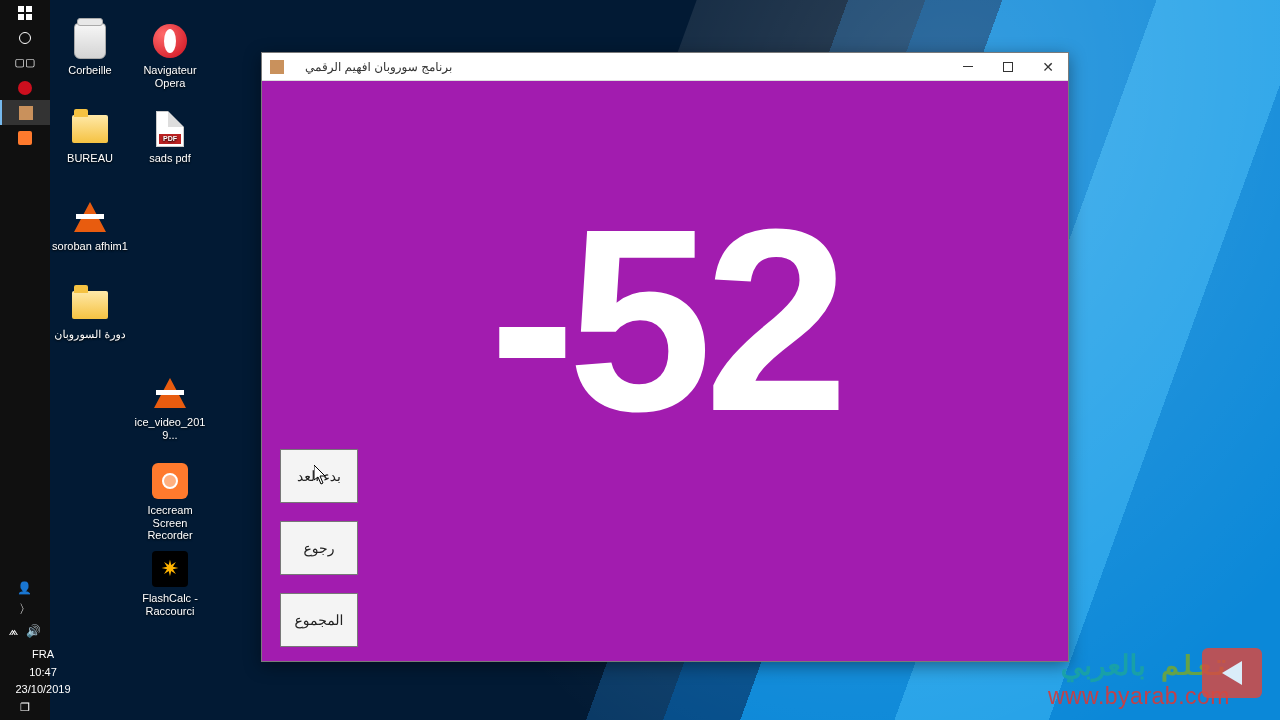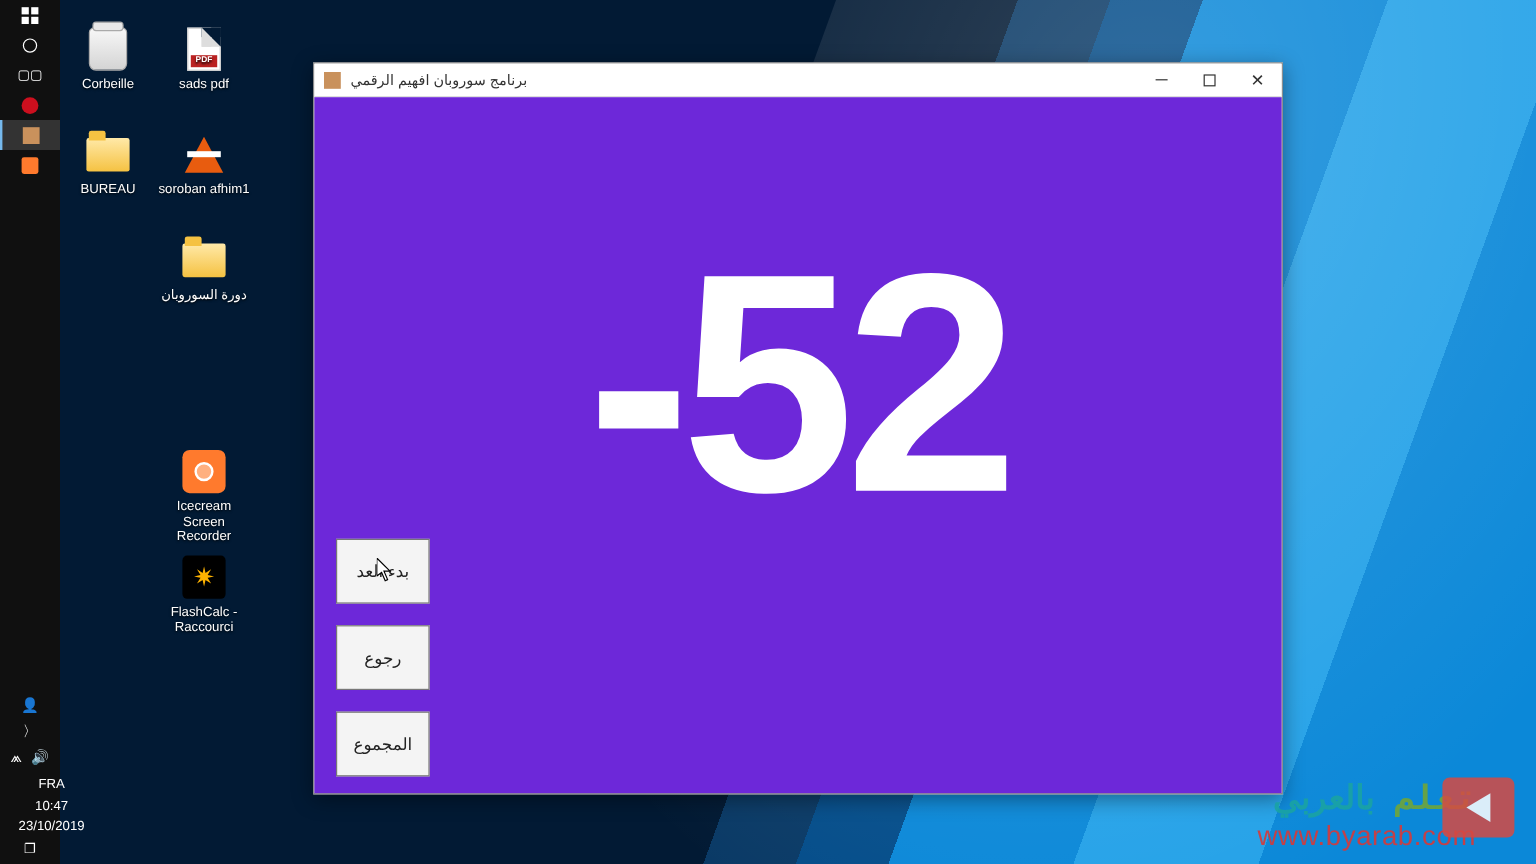--- a/index.html
+++ b/index.html
@@ -66,30 +66,30 @@
   .scr-ic{width:36px;height:36px;background:#ff7a2d;border-radius:6px;display:flex;align-items:center;justify-content:center;}
   .scr-ic div{width:16px;height:16px;border:2px solid #fff;border-radius:50%;background:#ffb080;}
   .flash-ic{width:36px;height:36px;background:#000;border-radius:4px;display:flex;align-items:center;justify-content:center;color:#ffb300;font-size:22px;}
 
   
   .win {
     position:absolute; left:261px; top:52px; width:808px; height:610px;
     background:#fff; border:1px solid #7a7a7a; box-shadow:0 4px 16px rgba(0,0,0,0.4);
   }
   .titlebar { height:28px; background:#fff; display:flex; align-items:center; justify-content:space-between; border-bottom:1px solid #ddd; direction:ltr;}
-  .titlebar .left {display:flex;align-items:center;gap:8px;padding-left:8px;}
+  .titlebar .left {display:flex;align-items:center;gap:21px;padding-left:8px;}
   .titlebar .title {font-size:12px;color:#333;}
   .titlebar .app-ico{width:14px;height:14px;background:#c9915c;display:inline-block;}
   .win-controls {display:flex;}
   .win-btn{width:40px;height:28px;display:flex;align-items:center;justify-content:center;color:#333;font-size:13px;cursor:pointer;}
   .minline{width:10px;height:1px;background:#333;}
   .maxbox{width:10px;height:10px;border:1px solid #333;}
   .xmark{font-size:14px;line-height:1;}
 
-  .client {position:absolute;left:0;top:28px;right:0;bottom:0;background:#6d28d9;}
+  .client {position:absolute;left:0;top:28px;right:0;bottom:0;background:#a21caf;}
   .big-number{position:absolute;left:0;right:0;top:90px;text-align:center;color:#fff;font-weight:700;font-size:260px;letter-spacing:-8px;font-family:Arial,sans-serif;}
   .btn-stack{position:absolute;left:18px;bottom:14px;display:flex;flex-direction:column;gap:18px;}
   .app-btn{width:78px;height:54px;background:#f4f4f4;border:1px solid #777;display:flex;align-items:center;justify-content:center;font-size:14px;color:#222;cursor:pointer;font-family:Tahoma,sans-serif;}
 
   
   .watermark{position:absolute;right:50px;bottom:10px;text-align:right;pointer-events:none;}
   .wm1{font-size:28px;font-weight:bold;color:#1aa3a3;font-family:Tahoma;opacity:0.9;}
   .wm1 span.g{color:#6fa53a;font-family:Liberation Mono, monospace;}
   .wm2{font-size:23px;color:#d63a3a;opacity:0.9;letter-spacing:0.5px;}
   .play-badge{position:absolute;right:18px;bottom:22px;width:60px;height:50px;background:#d64a43;border-radius:6px;display:flex;align-items:center;justify-content:center;opacity:0.85;}
@@ -152,47 +152,59 @@
 <div class="icons">
   <div class="icon-grid">
     <div class="di">
         <div class="ic">
           <div class="trash-ic"></div>
         </div>
         <div class="lbl">Corbeille</div>
       </div>
     <div class="di">
         <div class="ic">
+          <div class="opera-ic"></div>
+        </div>
+        <div class="lbl">Navigateur Opera</div>
+      </div>
+    <div class="di">
+        <div class="ic">
+          <div class="folder-ic"></div>
+        </div>
+        <div class="lbl">BUREAU</div>
+      </div>
+    <div class="di">
+        <div class="ic">
           <div class="pdf-ic">
             <span>PDF</span>
           </div>
         </div>
         <div class="lbl">sads pdf</div>
       </div>
     <div class="di">
         <div class="ic">
+          <div class="vlc-ic"></div>
+        </div>
+        <div class="lbl">soroban afhim1</div>
+      </div>
+    <div class="di" style="visibility:hidden"></div>
+    <div class="di">
+        <div class="ic">
           <div class="folder-ic"></div>
         </div>
-        <div class="lbl">BUREAU</div>
-      </div>
+        <div class="lbl">دورة السوروبان</div>
+      </div>
+    <div class="di" style="visibility:hidden"></div>
+    <div class="di" style="visibility:hidden"></div>
     <div class="di">
         <div class="ic">
           <div class="vlc-ic"></div>
         </div>
-        <div class="lbl">soroban afhim1</div>
-      </div>
-    <div class="di" style="visibility:hidden"></div>
-    <div class="di">
-        <div class="ic">
-          <div class="folder-ic"></div>
-        </div>
-        <div class="lbl">دورة السوروبان</div>
-      </div>
-    <div class="di" style="visibility:hidden"></div>
-    <div class="di" style="visibility:hidden"></div>
+        <div class="lbl">ice_video_2019...</div>
+      </div>
     <div class="di" style="visibility:hidden"></div>
     <div class="di">
         <div class="ic">
           <div class="scr-ic">
             <div></div>
           </div>
         </div>
         <div class="lbl">Icecream Screen Recorder</div>
       </div>
     <div class="di" style="visibility:hidden"></div>

